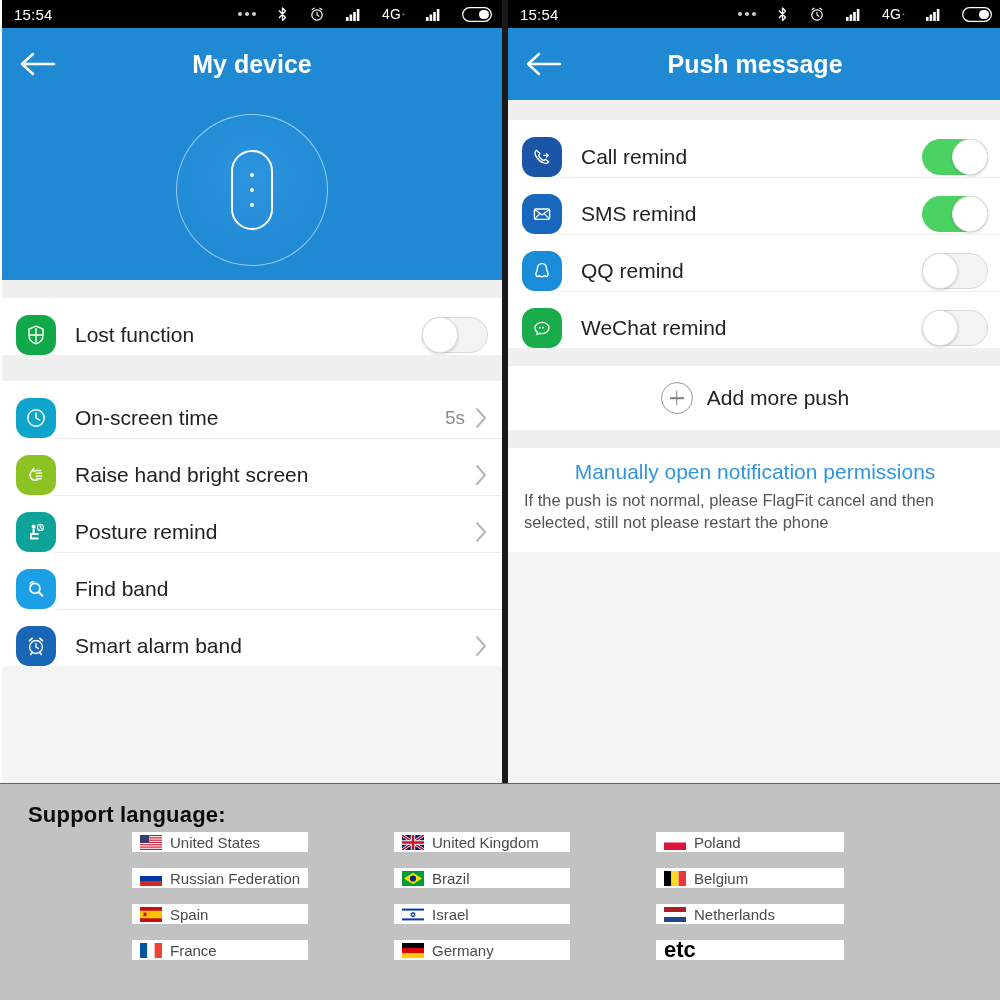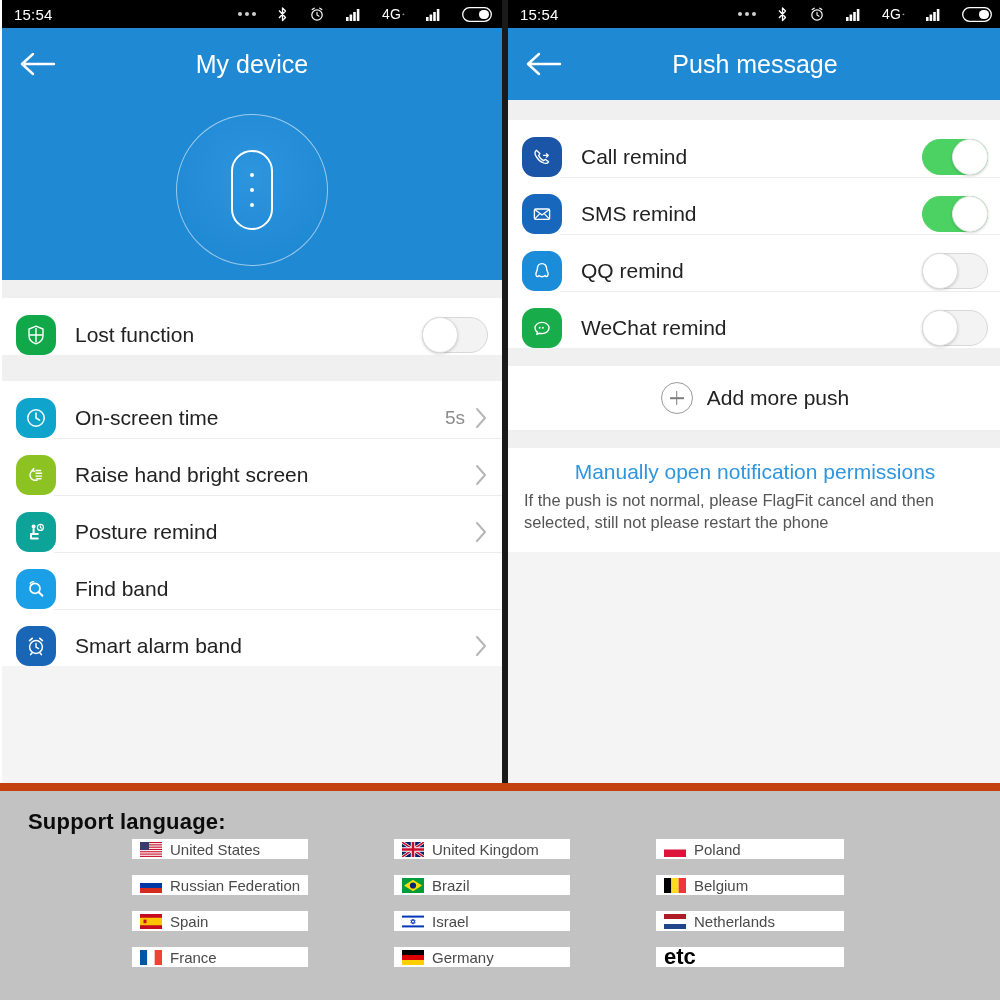--- a/index.html
+++ b/index.html
@@ -33,21 +33,21 @@
   
   .appbar {
     position:relative; height:72px; background:#2089d4;
     display:flex; align-items:center; justify-content:center;
   }
   .appbar .back {
     position:absolute; left:14px; top:50%; transform:translateY(-50%);
     width:44px; height:36px; display:flex; align-items:center; justify-content:center;
     cursor:pointer;
   }
-  .appbar .title { color:#fff; font-size:25px; font-weight:400; }
+  .appbar .title { color:#fff; font-size:25px; font-weight:700; }
 
   
   .hero { height:180px; background:#2089d4; position:relative; }
   .hero .ring {
     position:absolute; left:50%; top:50%; transform:translate(-50%,-50%);
     width:152px; height:152px; border-radius:50%;
     border:1.5px solid rgba(255,255,255,.55);
     background: radial-gradient(circle at 50% 40%, #2d95de 0%, #2089d4 75%);
   }
   .hero .band {
@@ -106,21 +106,21 @@
   .noteblock .link {
     display:block; text-align:center; color:#2f96de; font-size:21px; margin-bottom:6px; cursor:pointer;
   }
   .noteblock .desc { font-size:16.5px; color:#555; line-height:1.32; }
 
   .filler { background:#f4f4f4; flex:1; }
 
   
   .lang {
     position:absolute; left:0; top:783px; width:1000px; height:217px;
-    background:#c2c2c2; border-top:8px solid #c2410c;
+    background:#c2c2c2; border-top:1px solid #c2410c;
   }
   .lang h2 { margin:18px 0 4px 28px; font-size:22px; font-weight:bold; color:#0c0c0c; letter-spacing:.2px; }
   .lang .grid {
     display:grid; grid-template-columns: repeat(3, 262px);
     column-gap: 0; justify-content:start; padding-left:132px; margin-top:4px;
   }
   .lang .col { display:flex; flex-direction:column; gap:16px; }
   .lang .chip {
     width:176px; height:20px; background:#fff; display:flex; align-items:center;
     padding:0 8px; gap:8px; cursor:pointer;

